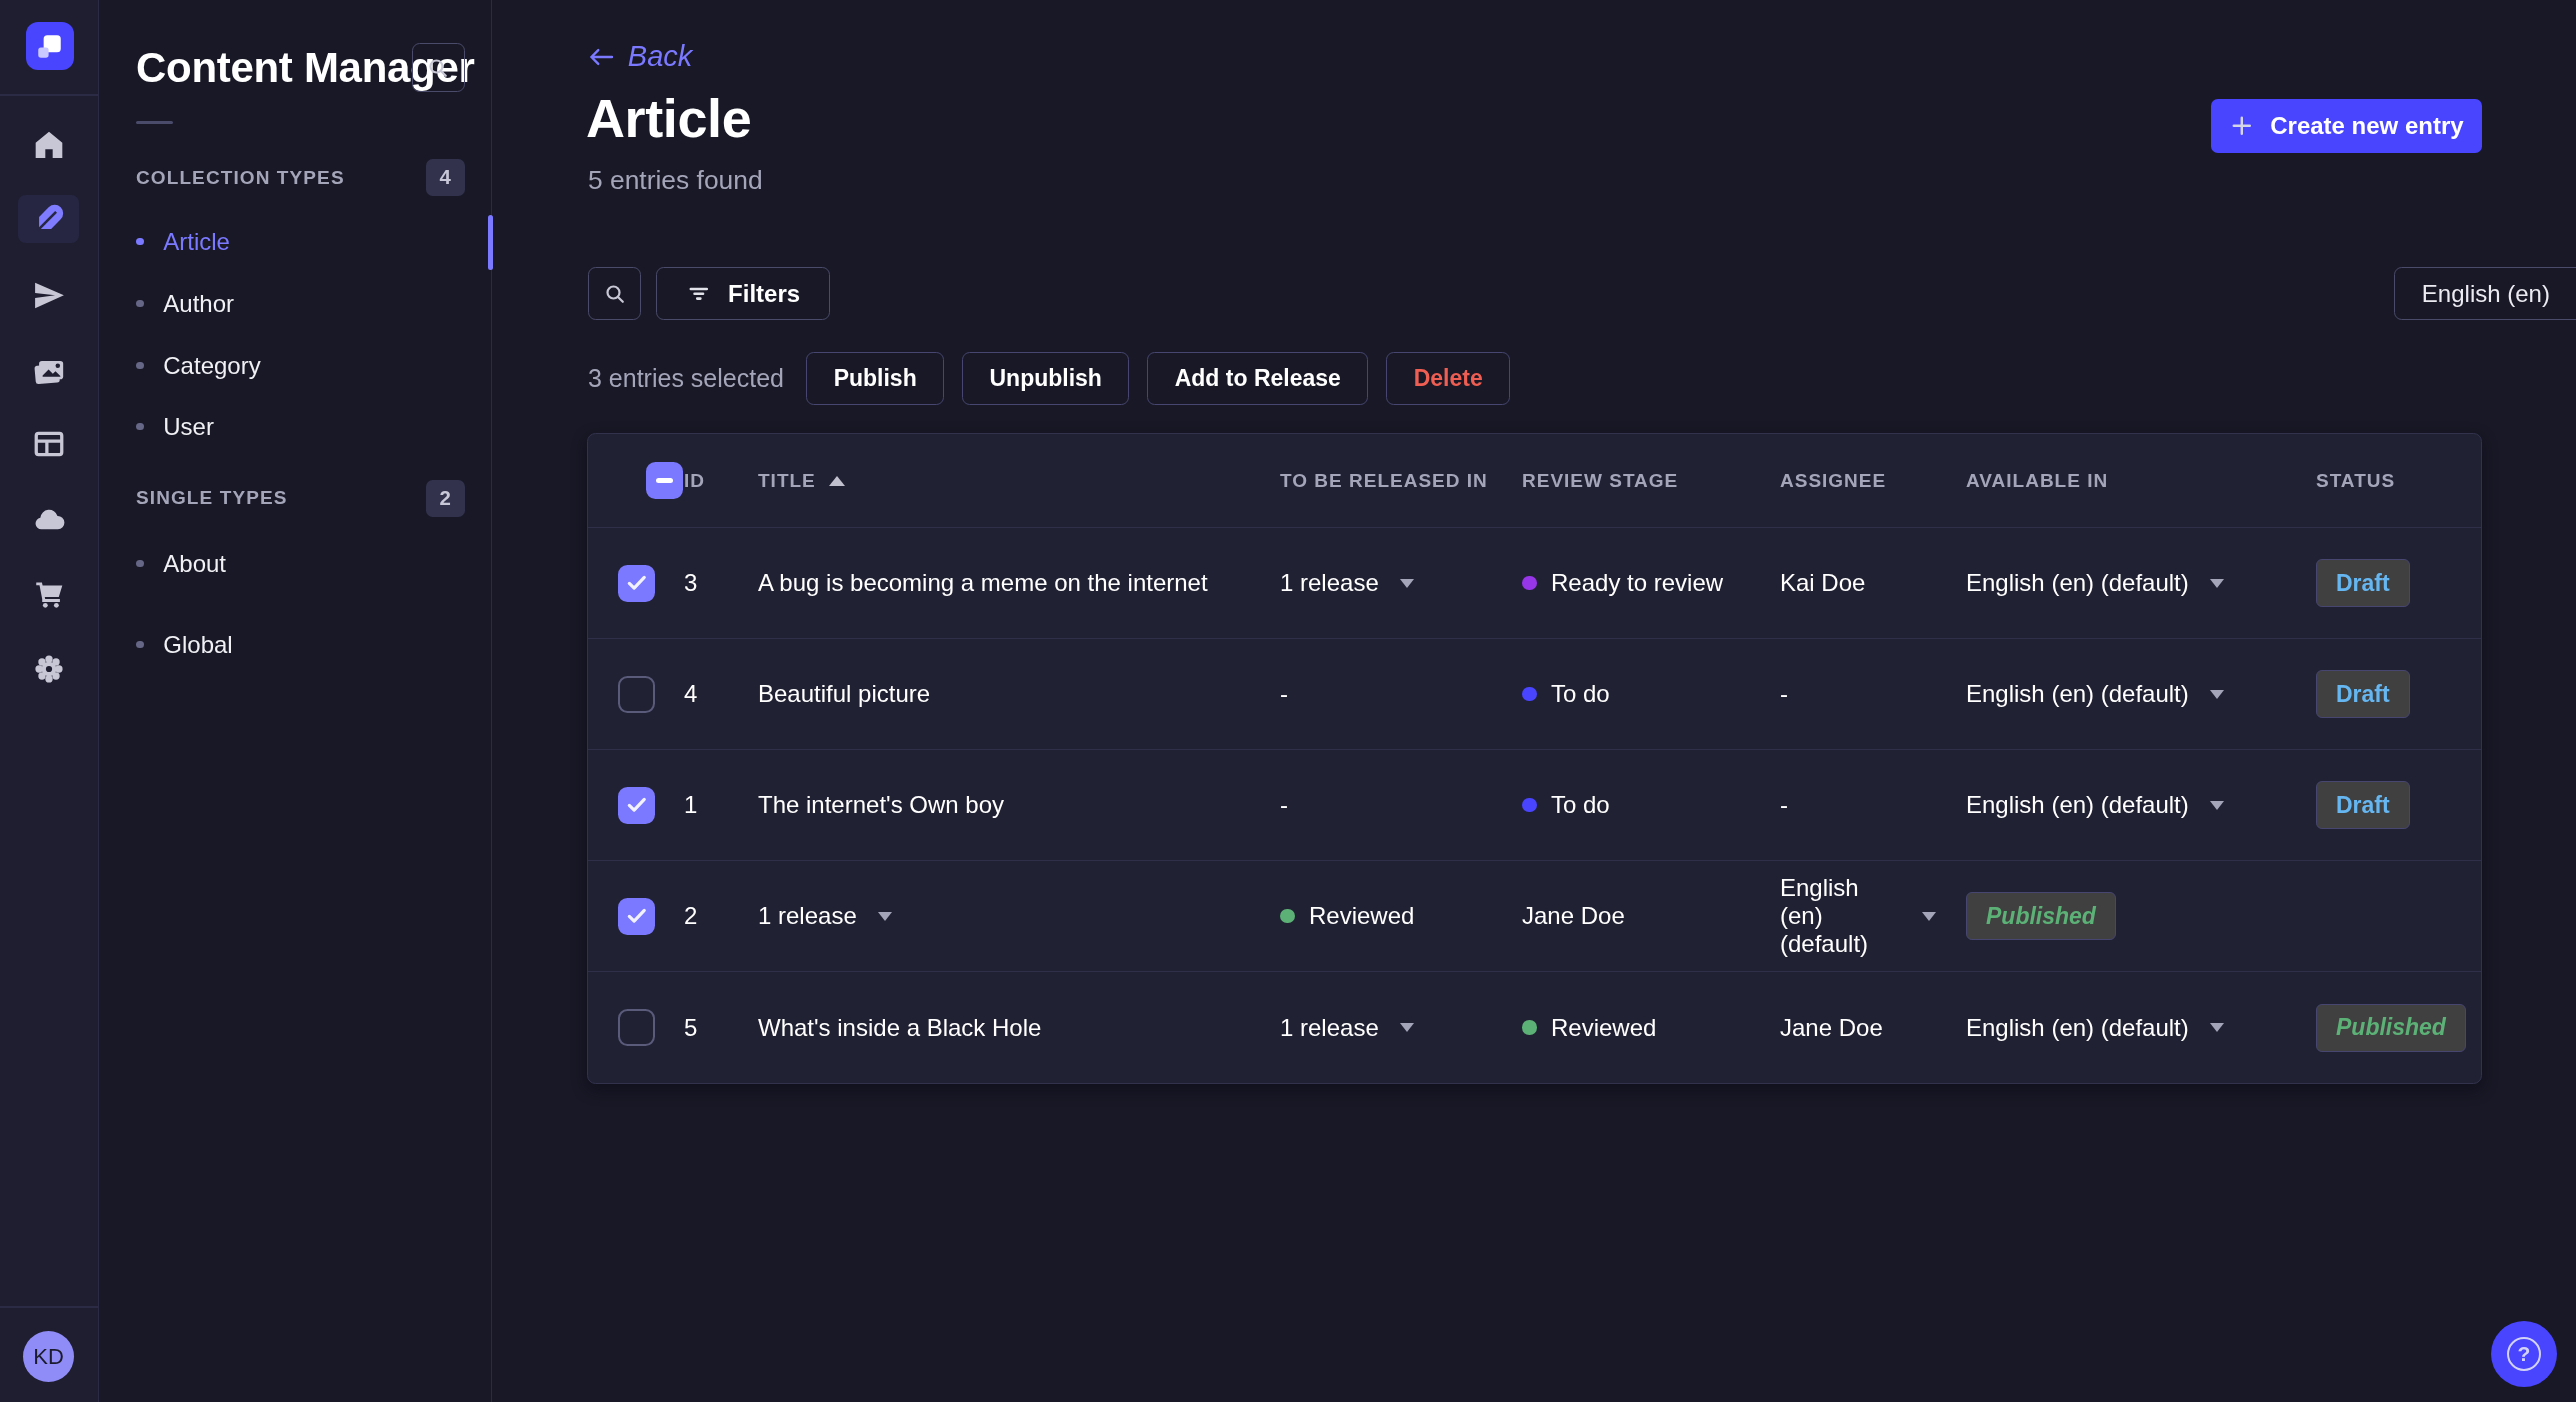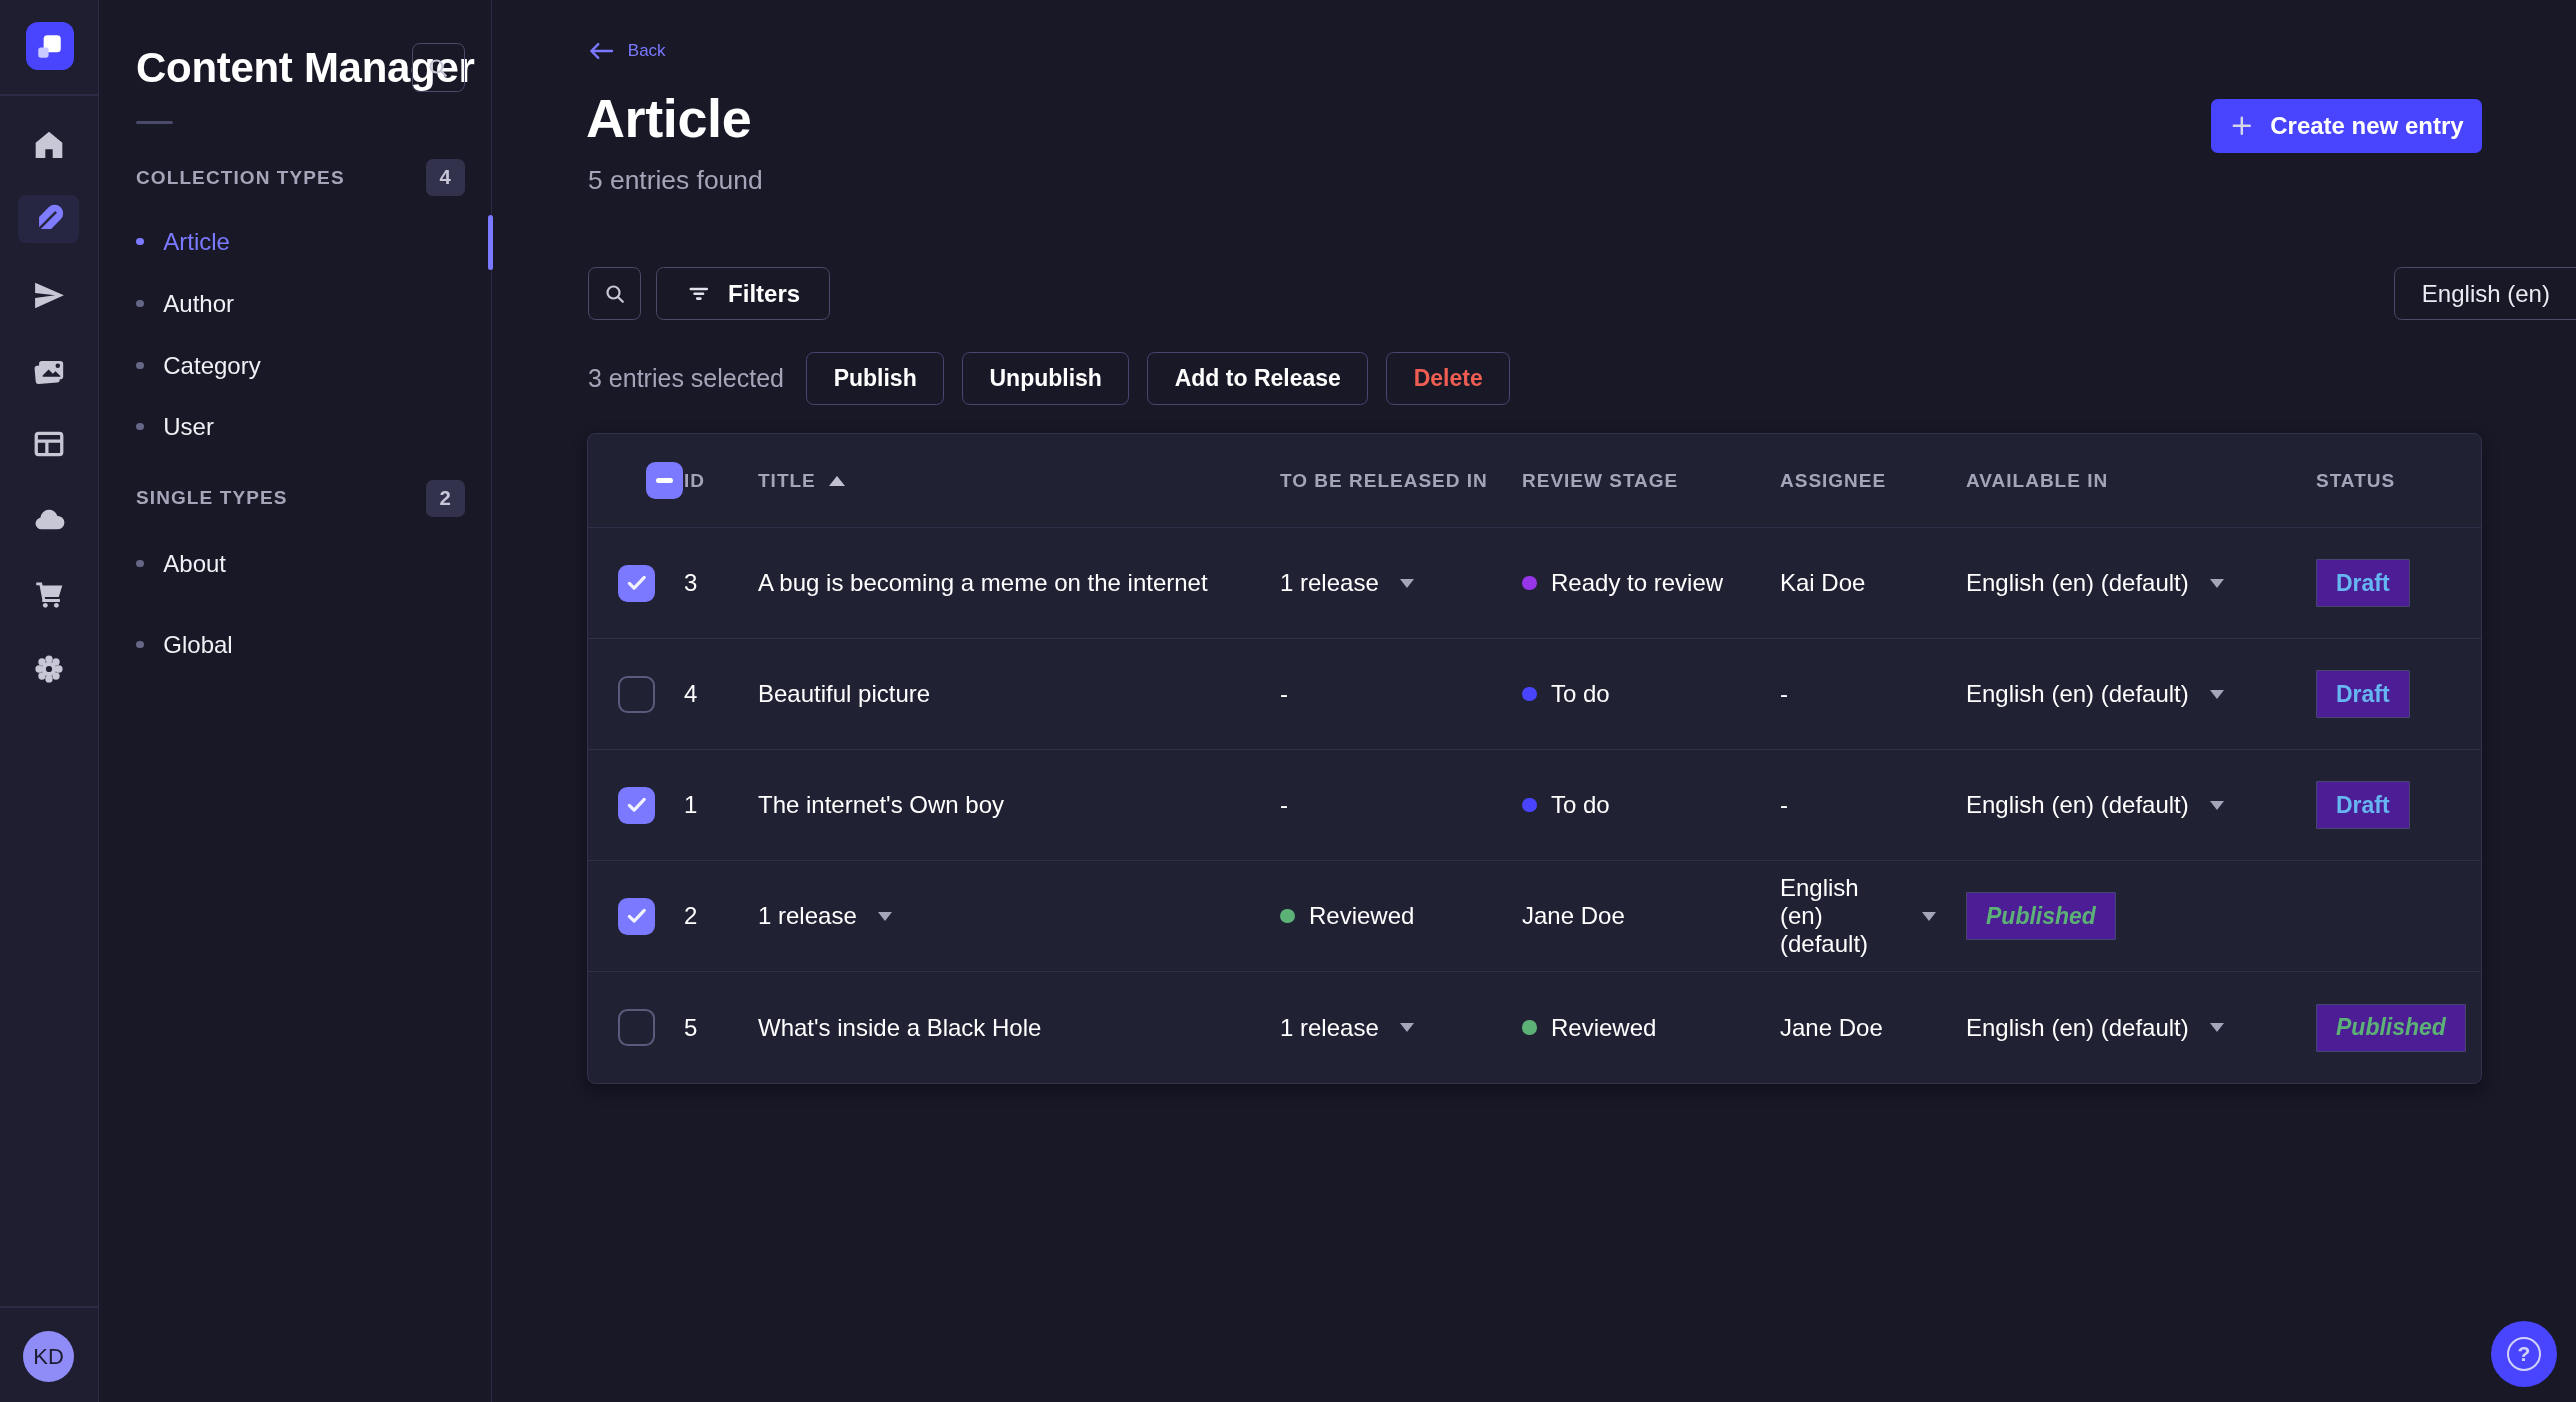--- a/index.html
+++ b/index.html
@@ -42,21 +42,21 @@
               font-size:24px; color:#f0f0f5; cursor:pointer; }
   .nav-item .bullet { width:7.7px; height:7.7px; border-radius:50%; background:#666687; flex:none; }
   .nav-item.active { color:#7b79ff; }
   .nav-item.active .bullet { background:#7b79ff; }
   .active-indicator { position:absolute; right:-1.7px; top:215px; width:5.1px; height:55px;
                       background:#7b79ff; border-radius:3.4px; }
 
   
   .main { position:absolute; left:492px; top:0; width:2084px; height:100%; }
   .back { position:absolute; left:95px; top:40px; display:flex; align-items:center; gap:12.8px;
-          color:#7b79ff; font-size:17px; font-weight:500; cursor:pointer; text-decoration:none; }
+          color:#7b79ff; font-size:29px; font-weight:500; cursor:pointer; text-decoration:none;font-style:italic; }
   .page-title { position:absolute; left:94px; top:87px; font-size:54px; font-weight:700; letter-spacing:-0.4px; }
   .page-subtitle { position:absolute; left:96px; top:165px; font-size:26.4px; color:#a5a5ba; }
   .create-btn { position:absolute; left:1719px; top:99px; width:271px; height:54px;
                 background:#4945ff; border:none; border-radius:6.8px; color:#fff;
                 display:flex; align-items:center; justify-content:center; gap:15.3px;
                 font-size:24px; font-weight:600; cursor:pointer; }
   .create-btn svg { width:25.6px; height:25.6px; }
 
   .toolbar { position:absolute; left:96px; top:267px; width:2101px; height:53px;
              display:flex; justify-content:space-between; align-items:center; }
@@ -99,22 +99,22 @@
   .td { padding-left:30px; font-size:24px; color:#fff; display:flex; align-items:center; }
   .cb { margin-left:30px; width:37px; height:37px; border-radius:9.4px; border:2.6px solid #5a5a7a;
         background:transparent; display:flex; align-items:center; justify-content:center;
         cursor:pointer; flex:none; }
   .cb svg { width:25.6px; height:25.6px; display:none; }
   .cb.checked { background:#7b79ff; border-color:#7b79ff; }
   .cb.checked svg { display:block; }
   .cb.indeterminate { background:#7b79ff; border-color:#7b79ff; }
   .cb.indeterminate::after { content:""; width:17px; height:4.3px; border-radius:2.6px; background:#fff; }
   .dot { width:14.5px; height:14.5px; border-radius:50%; margin-right:14.5px; flex:none; background:#888; }
-  .badge { height:48px; padding:0 19px; border-radius:1px; border:1.7px solid #464670;
-           background:#4c1d95; display:inline-flex; align-items:center;
+  .badge { height:48px; padding:0 19px; border-radius:6px; border:1.7px solid #464670;
+           background:#404040; display:inline-flex; align-items:center;
            font-size:23px; font-weight:600; }
   .badge.draft { color:#66b7f1; }
   .badge.published { color:#5cb176;font-style:italic; }
 
   .help-fab { position:absolute; right:19px; bottom:15.3px; width:66px; height:66px; border-radius:50%;
               background:#4945ff; border:none; display:flex; align-items:center; justify-content:center;
               cursor:pointer; z-index:5; }
   .q-ring { width:34px; height:34px; border:2.6px solid #d2d2f7; border-radius:50%;
             display:flex; align-items:center; justify-content:center;
             font-size:21px; font-weight:700; color:#d2d2f7; }

